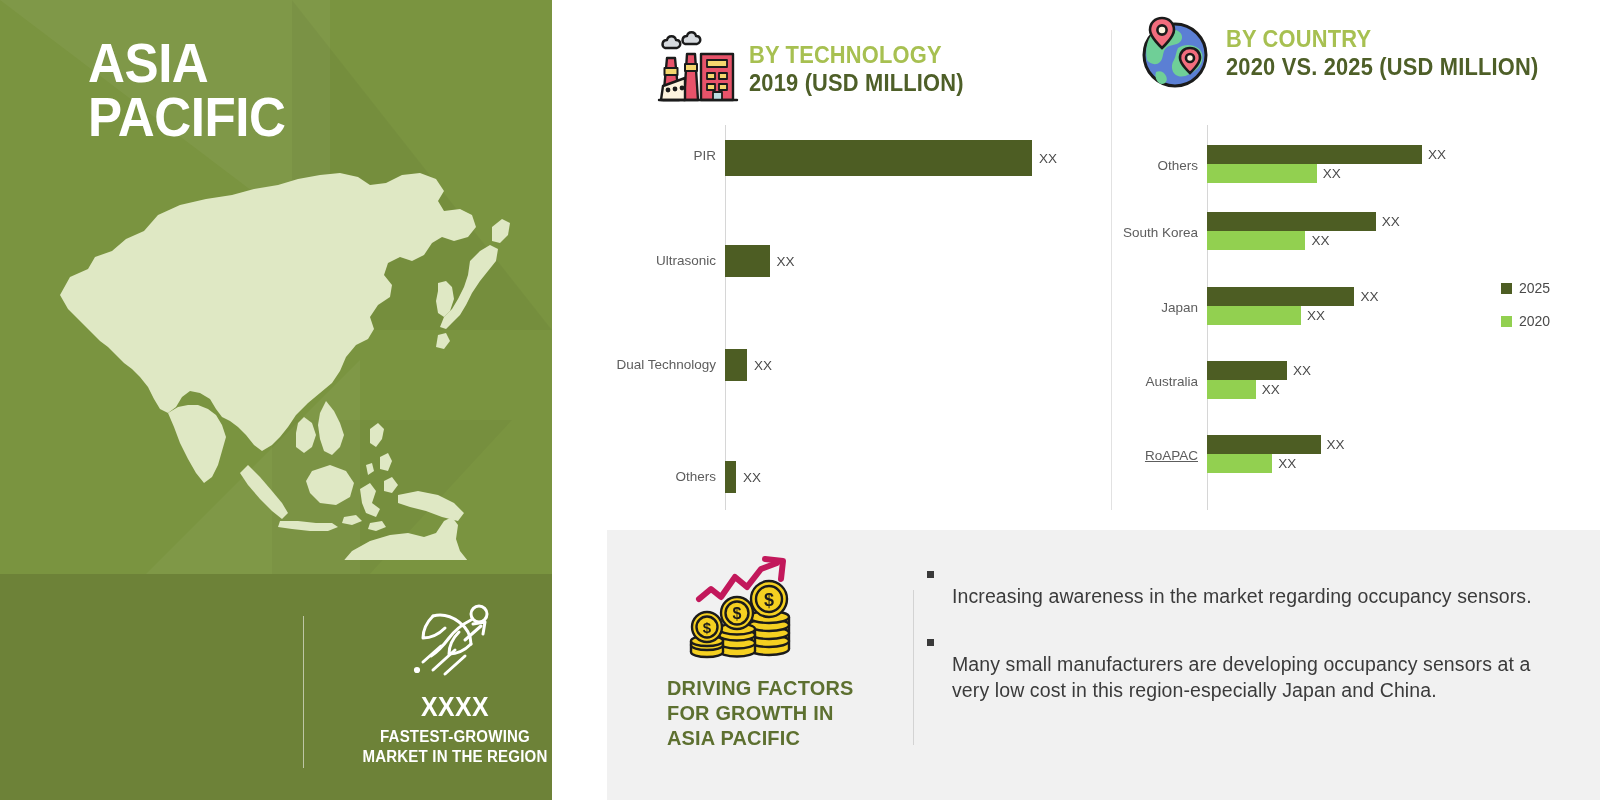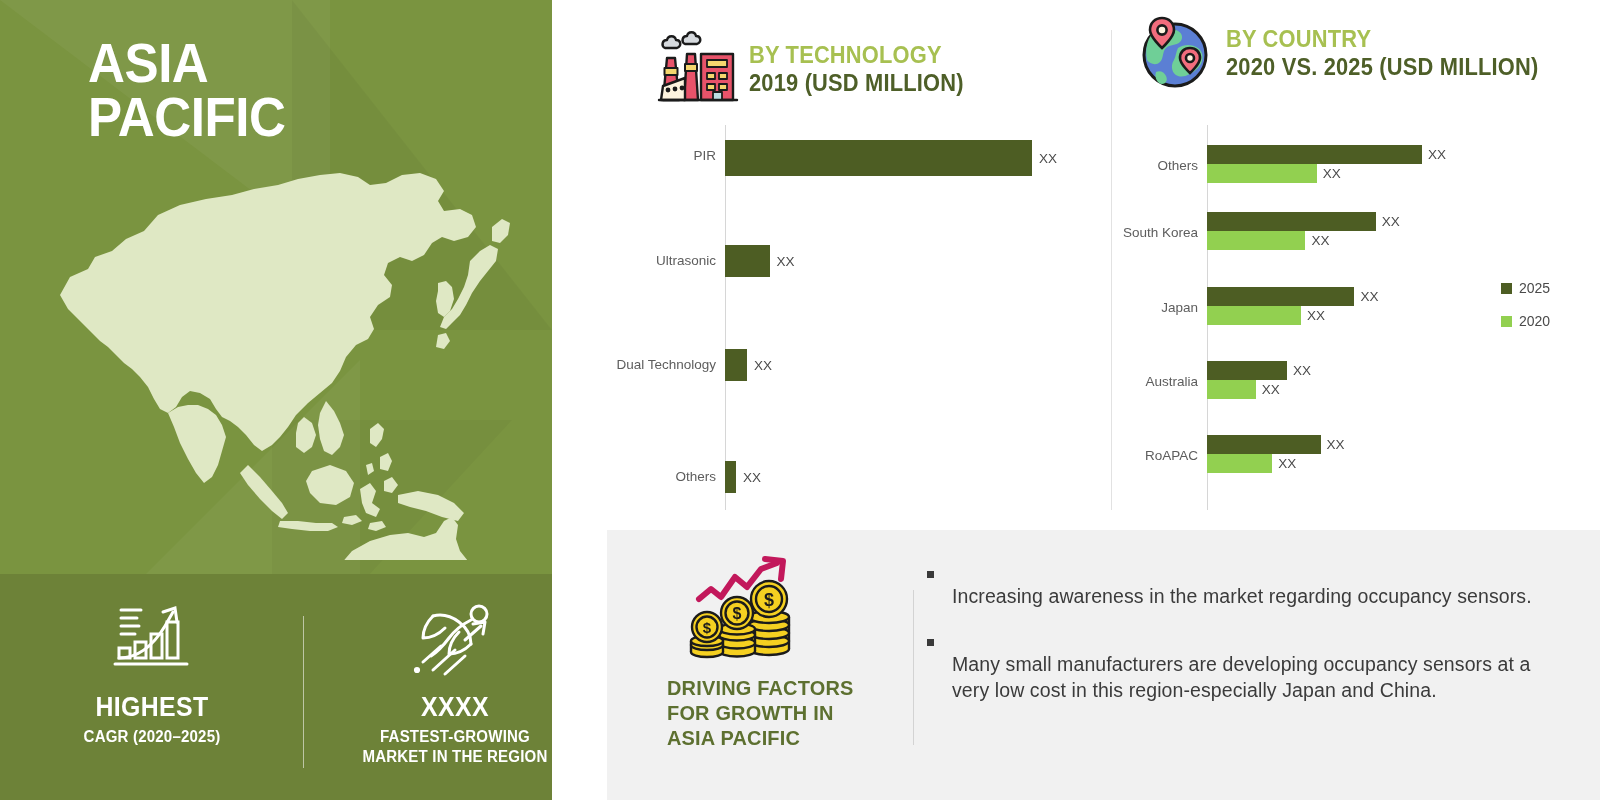--- a/index.html
+++ b/index.html
@@ -183,41 +183,20 @@
 
           <path d="M456,420 L464,412 L470,418 L466,430 L458,436 L452,432 Z"></path>
           <path d="M460,444 L470,438 L478,444 L476,456 L466,462 L458,456 Z"></path>
         </g>
       </svg>
     </div>
 
     <div class="stats-band">
       <div class="stats-divider"></div>
 
-      <div class="stat one">
-        <div class="icon">
-          <svg width="86" height="82" viewBox="0 0 86 82" xmlns="http://www.w3.org/2000/svg">
-            <g stroke="#ffffff" stroke-width="3" fill="none" stroke-linecap="round">
-              <line x1="12" y1="10" x2="32" y2="10"></line>
-              <line x1="12" y1="18" x2="28" y2="18"></line>
-              <line x1="12" y1="26" x2="30" y2="26"></line>
-              <line x1="12" y1="34" x2="26" y2="34"></line>
-              <path d="M10,58 C28,58 44,46 56,26 L64,12"></path>
-              <path d="M54,12 L66,8 L68,22"></path>
-              <rect x="10" y="48" width="11" height="10"></rect>
-              <rect x="26" y="42" width="11" height="16"></rect>
-              <rect x="42" y="34" width="11" height="24"></rect>
-              <rect x="58" y="22" width="11" height="36"></rect>
-              <line x1="6" y1="64" x2="78" y2="64"></line>
-            </g>
-          </svg>
-        </div>
-        <div class="big">HIGHEST</div>
-        <div class="small">CAGR (2020–2025)</div>
-      </div>
 
       <div class="stat two">
         <div class="icon">
           <svg width="92" height="82" viewBox="0 0 92 82" xmlns="http://www.w3.org/2000/svg">
             <g stroke="#ffffff" stroke-width="3" fill="none" stroke-linecap="round" stroke-linejoin="round">
               <circle cx="70" cy="14" r="8"></circle>
               <path d="M62,20 C54,24 46,30 40,38 C34,46 28,52 22,56"></path>
               <path d="M24,16 C32,14 42,16 50,22 C58,28 62,36 62,44"></path>
               <path d="M24,16 C18,22 14,30 14,38 C22,38 30,34 36,28"></path>
               <path d="M62,44 C56,50 48,54 40,54 C40,46 44,38 50,32"></path>
@@ -347,21 +326,21 @@
             <div class="bar-val" style="left: 99.955px; top: 21px;">XX</div>
           </div>
           <div class="row" style="top: 236px; height: 42px; padding-left: 32px;">
             <div class="cat-label" style="top: 13px;">Australia</div>
             <div class="bar dark" style="width: 79.98px; height: 19px; top: 0px; background: rgb(77, 93, 35);"></div>
             <div class="bar-val" style="left: 85.98px; top: 2px;">XX</div>
             <div class="bar light" style="width: 48.805px; height: 19px; top: 19px; background: rgb(146, 208, 80);"></div>
             <div class="bar-val" style="left: 54.805px; top: 21px;">XX</div>
           </div>
           <div class="row" style="top: 310px; height: 42px;">
-            <div class="cat-label" style="top: 13px;">RoAPAC</div>
+            <div class="cat-label" style="top: 13px; text-decoration: underline;">RoAPAC</div>
             <div class="bar dark" style="width: 113.52px; height: 19px; top: 0px; background: rgb(77, 93, 35);"></div>
             <div class="bar-val" style="left: 119.52px; top: 2px;">XX</div>
             <div class="bar light" style="width: 65.36px; height: 19px; top: 19px; background: rgb(146, 208, 80);"></div>
             <div class="bar-val" style="left: 71.36px; top: 21px;">XX</div>
           </div>
         </div>
 
       <div class="legend" id="country-legend" style="left:880px;top:280px;">
           <div class="legend-item">
             <span class="legend-swatch" style="background: rgb(77, 93, 35);"></span>

